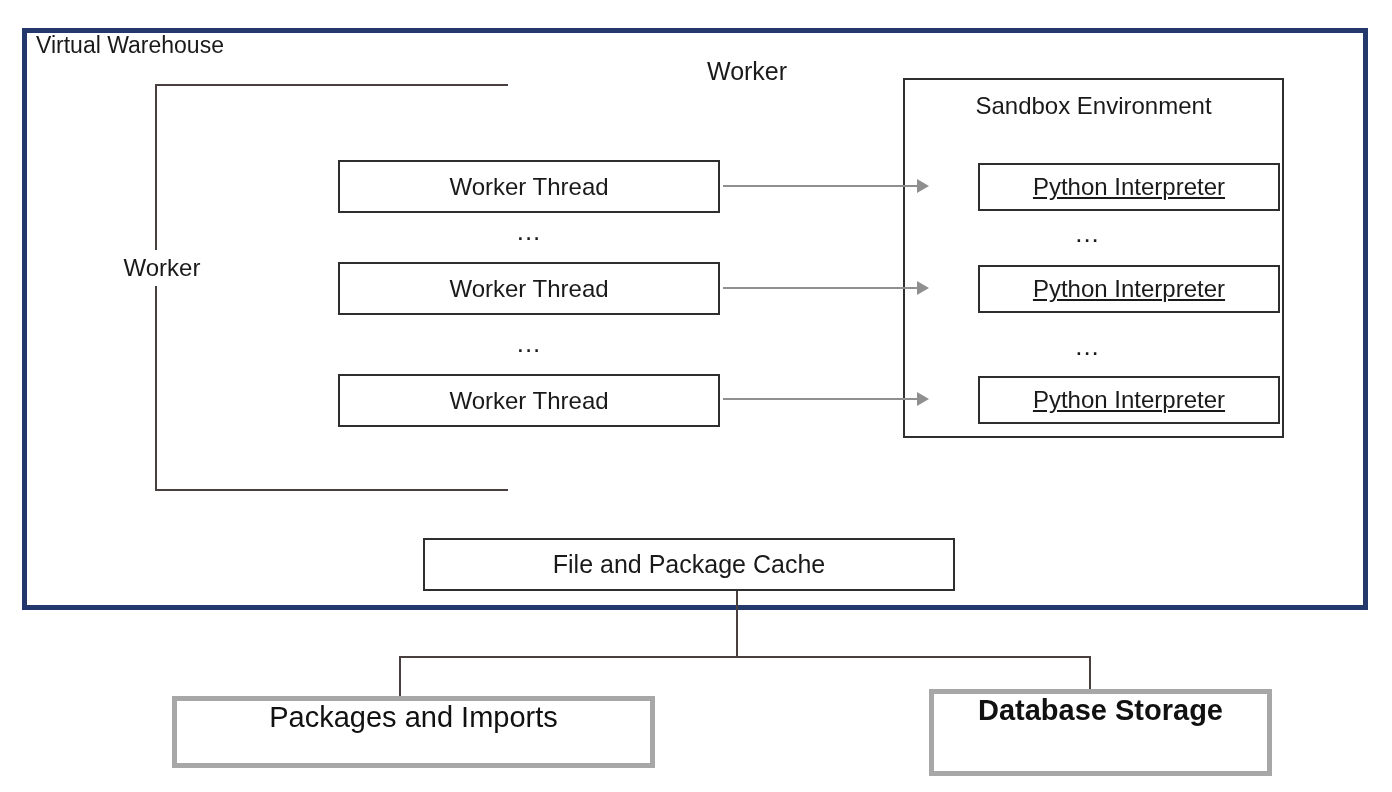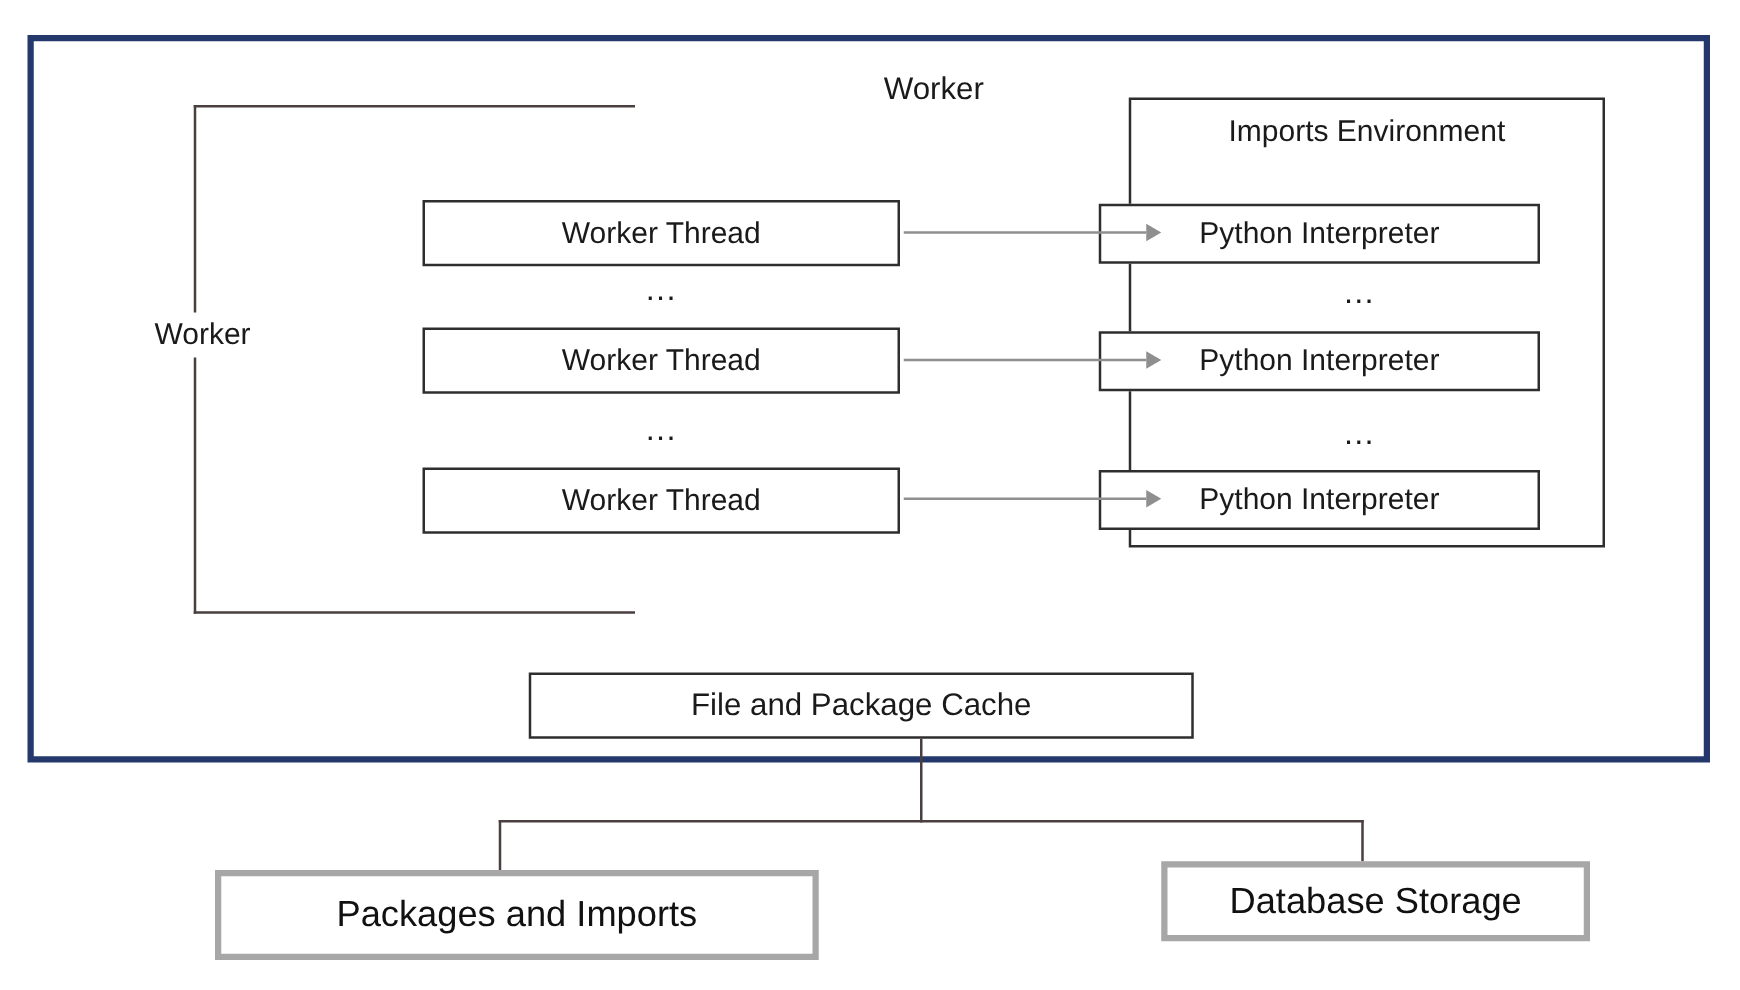--- a/index.html
+++ b/index.html
@@ -54,21 +54,21 @@
   
   .node {
     border: 2px solid #2e2e2e;
     background: #ffffff;
     display: flex;
     align-items: center;
     justify-content: center;
     font-size: 24px;
   }
   .thread-box { left: 338px; width: 382px; height: 53px; text-align: right; }
-  .interp-box { left: 879px; width: 353px; height: 48px; }
+  .interp-box { left: 978px; width: 302px; height: 48px; text-decoration: underline; }
 
   .dots {
     text-align: center;
     font-size: 26px;
     letter-spacing: 1px;
   }
   .thread-dots { left: 338px; width: 382px; }
   .interp-dots { left: 931px; width: 313px; }
 
   
@@ -113,55 +113,55 @@
   .stem   { left: 736px; top: 591px; width: 2px; height: 67px; }
   .hline  { left: 399px; top: 656px; width: 692px; height: 2px; }
   .ldrop  { left: 399px; top: 656px; width: 2px; height: 42px; }
   .rdrop  { left: 1089px; top: 656px; width: 2px; height: 35px; }
 
   
   .ext-box {
     border: 5px solid #a7a7a7;
     background: #ffffff;
     display: flex;
-    align-items: center;
     justify-content: center;
     font-size: 29px;
     color: #111111;
   }
   .packages-box { left: 172px; top: 696px; width: 483px; height: 72px; }
-  .database-box { left: 929px; top: 689px; width: 343px; height: 64px; }
+  .database-box { left: 929px; top: 689px; width: 343px; height: 87px; font-weight: bold; }
 </style>
 </head>
 <body>
 
 <div class="canvas">
 
   <div class="abs vw-box"></div>
+  <div class="abs vw-title">Virtual Warehouse</div>
   <div class="abs worker-title">Worker</div>
 
   <div class="abs bracket"></div>
   <div class="abs worker-process-label">
     <div>Worker</div>
   </div>
 
   <div class="abs node thread-box" style="top:160px">
     <span>Worker Thread</span>
   </div>
   <div class="abs dots thread-dots" style="top:216px">...</div>
   <div class="abs node thread-box" style="top:262px">
     <span>Worker Thread</span>
   </div>
   <div class="abs dots thread-dots" style="top:328px">...</div>
   <div class="abs node thread-box" style="top:374px">
     <span>Worker Thread</span>
   </div>
 
   <div class="abs sandbox-box"></div>
-  <div class="abs sandbox-title">Imports Environment</div>
+  <div class="abs sandbox-title">Sandbox Environment</div>
 
   <div class="abs node interp-box" style="top:163px">
     <span>Python Interpreter</span>
   </div>
   <div class="abs dots interp-dots" style="top:218px">...</div>
   <div class="abs node interp-box" style="top:265px">
     <span>Python Interpreter</span>
   </div>
   <div class="abs dots interp-dots" style="top:331px">...</div>
   <div class="abs node interp-box" style="top:376px">

